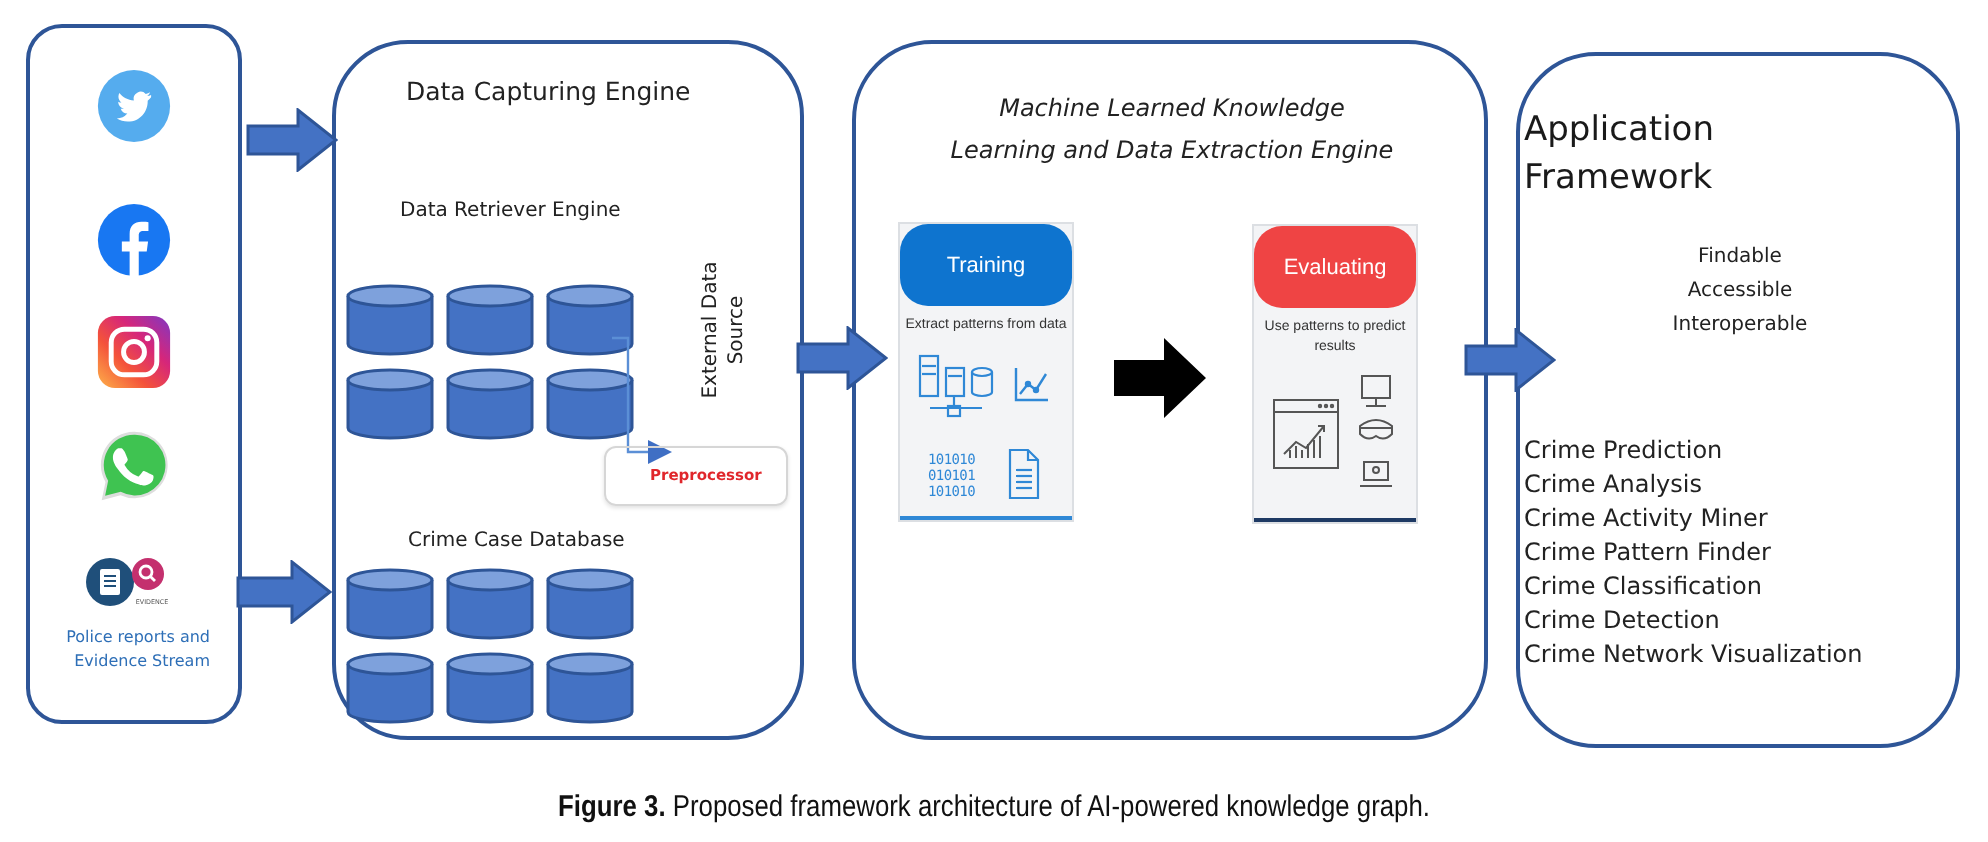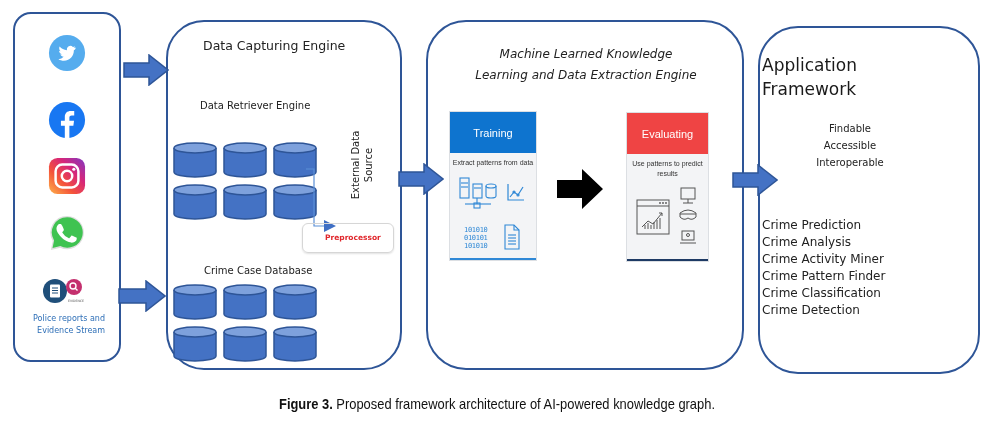--- a/index.html
+++ b/index.html
@@ -29,30 +29,30 @@
   .preproc { position: absolute; left: 302px; top: 223px; width: 92px; height: 30px; border: 1.5px solid #d6d6d6; border-radius: 6px; box-sizing: border-box; box-shadow: 0 1px 2px rgba(0,0,0,0.12); }
   .preproc span { position: absolute; left: 22px; top: 9px; font-family: "DejaVu Sans", sans-serif; font-size: 7.5px; font-weight: bold; color: #e0262b; }
 
   .db-grid { position: absolute; }
 
   
   .ml-title { left: 430px; top: 44px; width: 312px; text-align: center; font-size: 12px; line-height: 21px; color: #222; white-space: normal; font-style: italic; }
   .card { position: absolute; background: #f3f4f6; border: 1px solid #dcdfe3; box-sizing: border-box; }
   .card-train { left: 449px; top: 111px; width: 88px; height: 150px; }
   .card-eval { left: 626px; top: 112px; width: 83px; height: 150px; }
-  .card-head { position: absolute; left: 0; top: 0; right: 0; height: 41px; display: flex; align-items: center; justify-content: center; font-family: "Liberation Sans", sans-serif; font-size: 11px; color: #ffffff; }
+  .card-head { position: absolute; left: 0; top: 0; right: 0; height: 41px; display: flex; align-items: center; justify-content: center; font-family: "Liberation Sans", sans-serif; font-size: 11px; color: #ffffff; border-radius: 14px; }
   .card-train .card-head { background: #0e74cf; }
   .card-eval .card-head { background: #ef4444; }
   .card-sub { position: absolute; left: 2px; right: 2px; top: 46px; text-align: center; font-family: "Liberation Sans", sans-serif; font-size: 7px; line-height: 10px; color: #333; }
   .card-bottom { position: absolute; left: 0; right: 0; bottom: 0; height: 2px; background: #2f88d6; }
   .card-eval .card-bottom { background: #1e3a64; }
 
   
   .app-title { left: 762px; top: 53px; width: 216px; text-align: left; font-size: 17px; line-height: 24px; color: #1a1a1a; white-space: normal; }
-  .fair-list { position: absolute; left: 742px; top: 120px; width: 216px; text-align: center; font-family: "DejaVu Sans", sans-serif; font-size: 10px; line-height: 17px; color: #222; }
+  .fair-list { position: absolute; left: 762px; top: 120px; width: 216px; text-align: center; font-family: "DejaVu Sans", sans-serif; font-size: 10px; line-height: 17px; color: #222; }
   .crime-list { position: absolute; left: 762px; top: 217px; width: 216px; text-align: left; font-family: "DejaVu Sans", sans-serif; font-size: 12px; line-height: 17px; color: #222; }
 
   .caption { position: absolute; left: 0; width: 994px; top: 395px; text-align: center; font-family: "Liberation Sans", sans-serif; font-size: 15px; color: #111; transform: scaleX(0.86); }
   .caption b { font-weight: bold; }
 </style>
 </head>
 <body>
 
 <div class="panel p-sources"></div>
 <div class="panel p-capture"></div>
@@ -285,15 +285,16 @@
   <div>Accessible</div>
   <div>Interoperable</div>
 </div>
 <div class="crime-list">
   <div>Crime Prediction</div>
   <div>Crime Analysis</div>
   <div>Crime Activity Miner</div>
   <div>Crime Pattern Finder</div>
   <div>Crime Classification</div>
   <div>Crime Detection</div>
+  <div>Crime Network Visualization</div>
 </div>
 
 <div class="caption"><b>Figure 3.</b><span> Proposed framework architecture of AI-powered knowledge graph.</span></div>
 
 </body></html>

